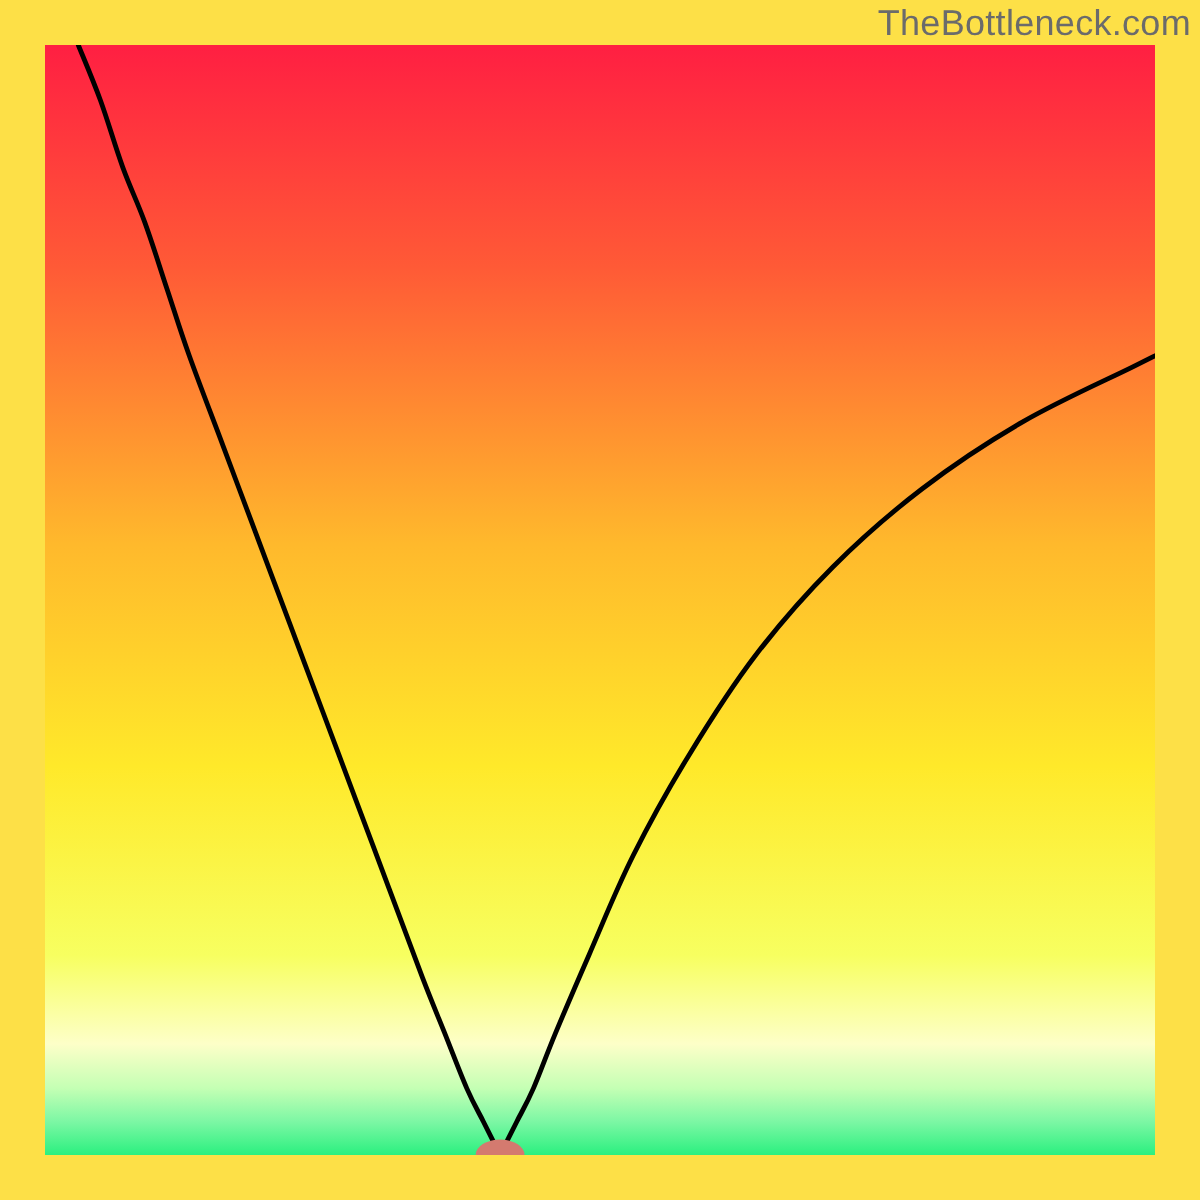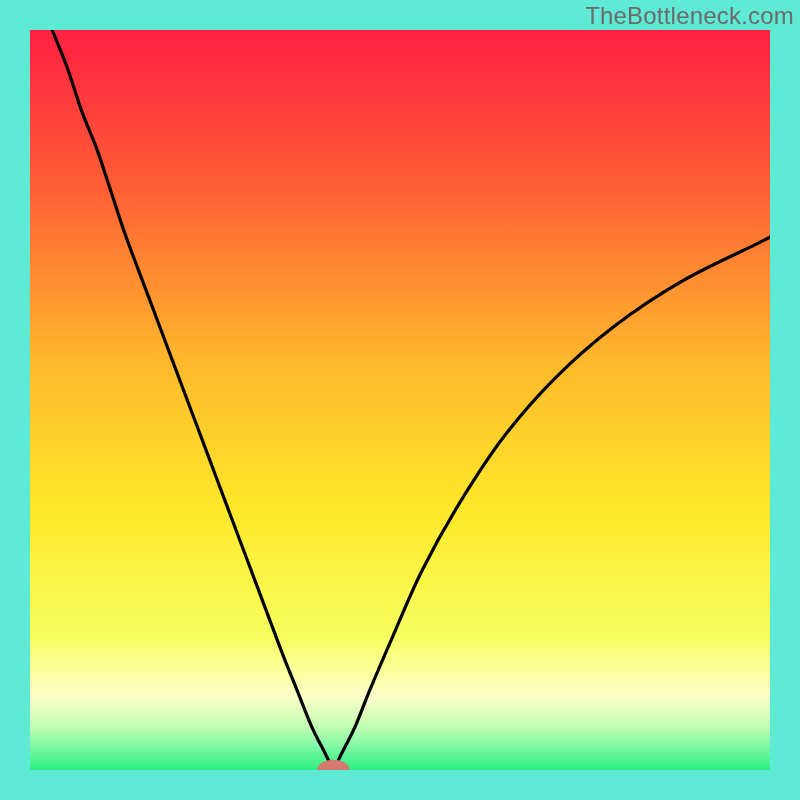--- a/index.html
+++ b/index.html
@@ -8,21 +8,21 @@
     width: 800px;
     height: 800px;
     background: #000;
     overflow: hidden;
     font-family: Arial, Helvetica, sans-serif;
   }
   .frame {
     position: relative;
     width: 800px;
     height: 800px;
-    background: #5eead4;
+    background: #fde047;
   }
   .watermark {
     position: absolute;
     top: 2px;
     right: 6px;
     color: #6b6b6b;
     font-size: 24px;
     font-weight: 400;
     letter-spacing: 0.2px;
     z-index: 20;

